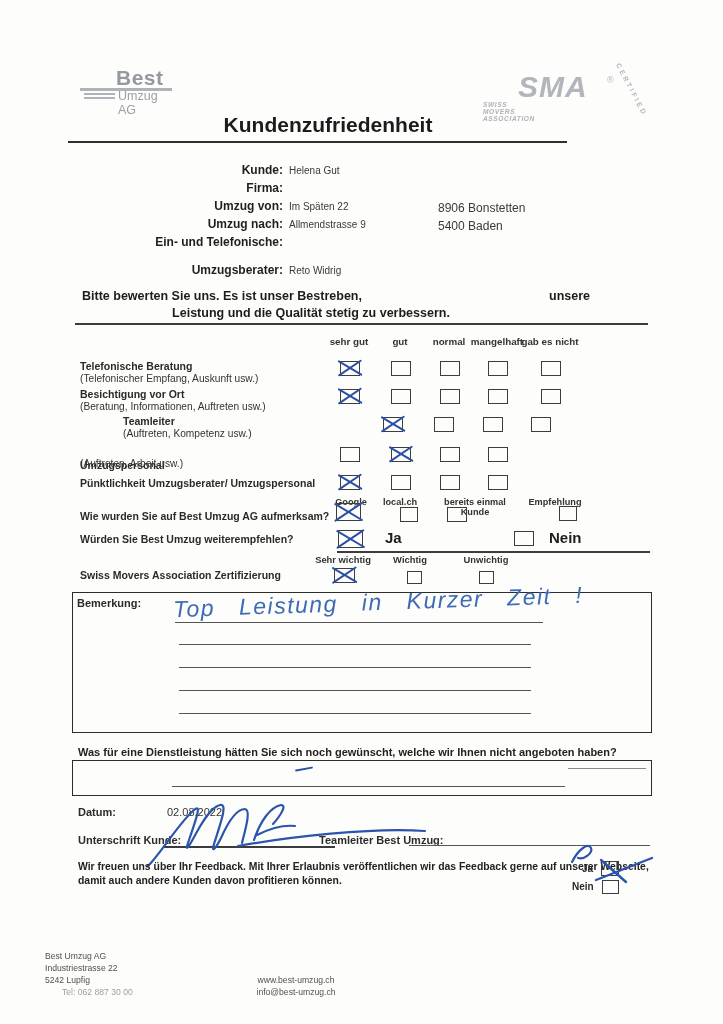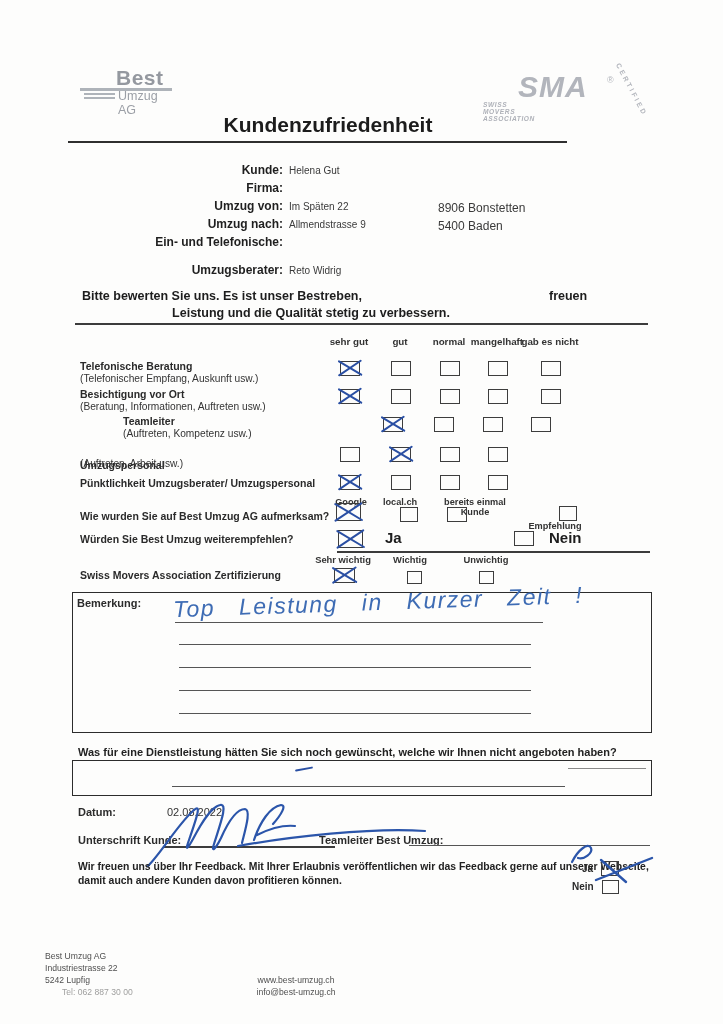--- a/index.html
+++ b/index.html
@@ -82,21 +82,21 @@
     <div class="abs" style="left:0;top:235px;width:723px;">
       <span class="flabel">Ein- und Telefonische:</span>
     </div>
     <div class="abs" style="left:0;top:263px;width:723px;">
       <span class="flabel">Umzugsberater:</span>
       <span class="fvalue" style="top:2px;">Reto Widrig</span>
     </div>
   </div>
 
   <div class="abs b" style="left:82px;top:289px;font-size:12.5px;color:#1d1d1d;">Bitte bewerten Sie uns. Es ist unser Bestreben,</div>
-  <div class="abs b" style="left:549px;top:289px;font-size:12.5px;color:#1d1d1d;">freuen</div>
+  <div class="abs b" style="left:549px;top:289px;font-size:12.5px;color:#1d1d1d;">unsere</div>
   <div class="abs b" style="left:86px;top:306px;width:450px;text-align:center;font-size:12.5px;color:#1d1d1d;">Leistung und die Qualität stetig zu verbessern.</div>
   <div class="hline" style="left:75px;top:323px;width:573px;"></div>
 
   <div>
     <span class="colhead" style="left:309px;top:336px;">sehr gut</span>
     <span class="colhead" style="left:360px;top:336px;">gut</span>
     <span class="colhead" style="left:409px;top:336px;">normal</span>
     <span class="colhead" style="left:457px;top:336px;">mangelhaft</span>
     <span class="colhead" style="left:510px;top:336px;">gab es nicht</span>
   </div>
@@ -140,21 +140,21 @@
     <span class="cb checked" style="left:340px;top:2px;"></span>
     <span class="cb" style="left:391px;top:2px;"></span>
     <span class="cb" style="left:440px;top:2px;"></span>
     <span class="cb" style="left:488px;top:2px;"></span>
   </div>
 
   <div>
     <span class="colhead" style="left:311px;top:497px;font-size:9.2px;">Google</span>
     <span class="colhead" style="left:360px;top:497px;font-size:9.2px;">local.ch</span>
     <span class="colhead" style="left:430px;top:497px;width:90px;font-size:9.2px;">bereits einmal Kunde</span>
-    <span class="colhead" style="left:515px;top:497px;font-size:9.2px;margin-top:24px;">Empfehlung</span>
+    <span class="colhead" style="left:515px;top:497px;font-size:9.2px;">Empfehlung</span>
     <span class="rowlbl" style="top:510px;">Wie wurden Sie auf Best Umzug AG aufmerksam?</span>
     <span class="cb lg checked" style="left:336px;top:503px;"></span>
     <span class="cb" style="left:400px;top:507px;width:16px;"></span>
     <span class="cb" style="left:447px;top:507px;"></span>
     <span class="cb" style="left:559px;top:506px;width:16px;"></span>
   </div>
 
   <div>
     <span class="rowlbl" style="top:533px;">Würden Sie Best Umzug weiterempfehlen?</span>
     <span class="cb lg checked" style="left:338px;top:530px;"></span>

